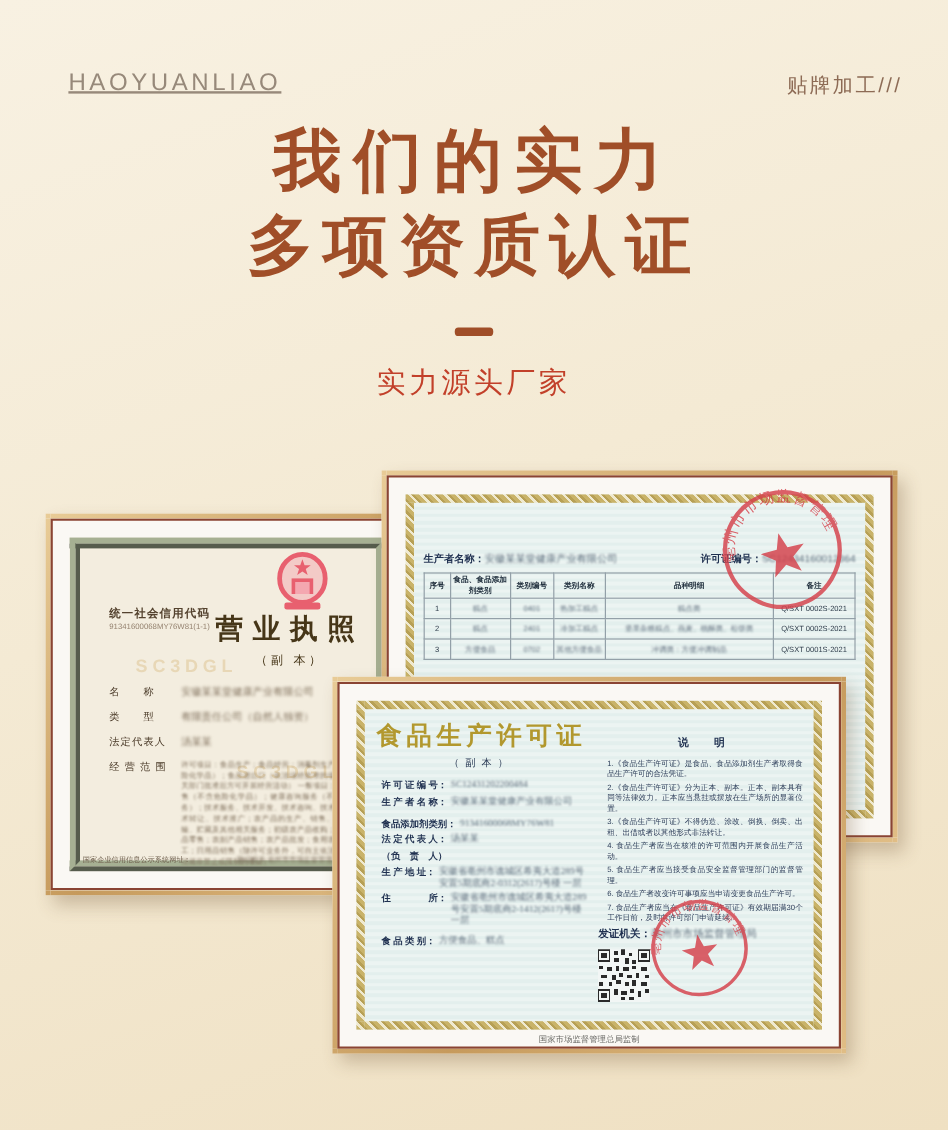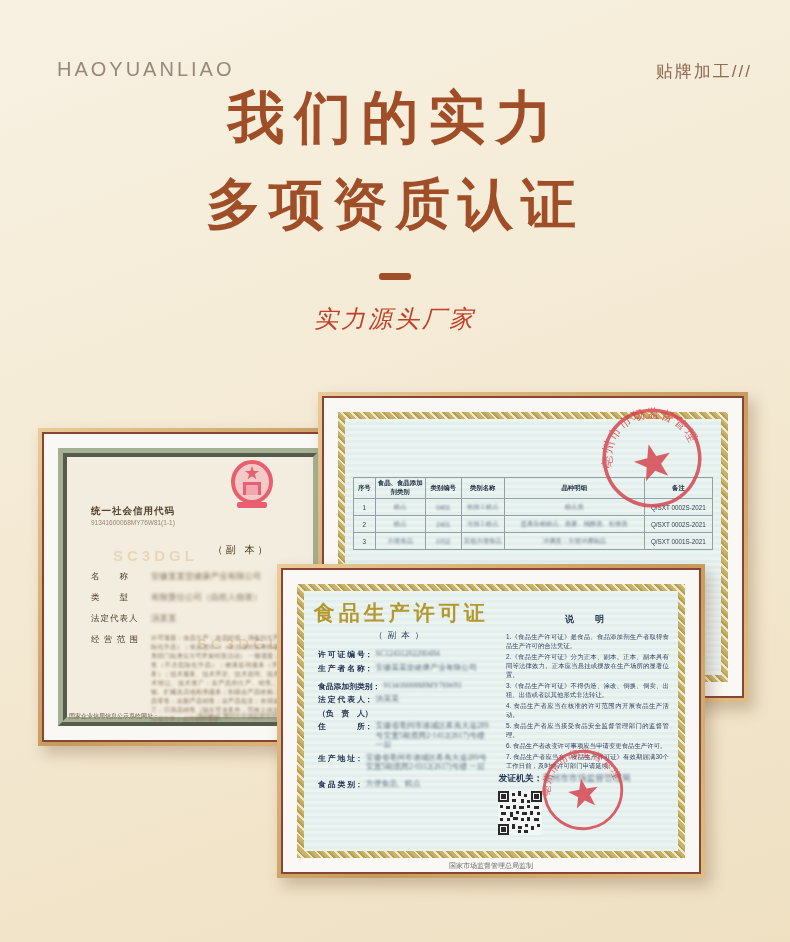--- a/index.html
+++ b/index.html
@@ -2,28 +2,28 @@
 <html><head>
 <meta charset="utf-8">
 <style>
   html,body{margin:0;padding:0;}
   body{
     width:790px;height:942px;position:relative;overflow:hidden;
     background:linear-gradient(160deg,#f8f1e2 0%,#f4ead4 45%,#efe0c2 100%);
     font-family:"Liberation Sans",sans-serif;
   }
   
-  .brand{position:absolute;left:57px;top:58px;font-size:20px;letter-spacing:3px;color:#97897a;}
+  .brand{position:absolute;left:57px;top:58px;font-size:20px;letter-spacing:3px;color:#97897a;text-decoration:underline;}
   .tagline{position:absolute;right:38px;top:60px;font-size:17px;letter-spacing:2px;color:#8d6b55;font-weight:300;}
   
   .title{position:absolute;width:100%;text-align:center;margin:0;font-family:"Liberation Serif",serif;font-weight:900;color:#a04e28;}
-  .l1{top:80px;font-size:57px;letter-spacing:10px;}
+  .l1{top:96px;font-size:57px;letter-spacing:10px;}
   .l2{top:168px;font-size:55px;letter-spacing:8px;}
   .dash{position:absolute;left:50%;top:273px;transform:translateX(-50%);width:32px;height:7px;border-radius:3px;background:#a04e28;}
-  .subtitle{position:absolute;width:100%;text-align:center;top:303px;font-size:24px;letter-spacing:3px;color:#c2402a;font-style:italic;}
+  .subtitle{position:absolute;width:100%;text-align:center;top:303px;font-size:24px;letter-spacing:3px;color:#c2402a;}
   
   .frame{
     position:absolute;box-sizing:border-box;padding:16px;background:#faf8f4;
     border:4px solid;border-image:linear-gradient(135deg,#e8cb96,#c69a5c 55%,#e0bd85) 1;
     box-shadow:inset 0 0 0 2px #8a4433,6px 8px 14px rgba(110,80,45,.30);
   }
   .bl-frame{left:38px;top:428px;width:304px;height:318px;z-index:1;}
   .dc-frame{left:318px;top:392px;width:430px;height:310px;z-index:2;}
   .mc-frame{left:277px;top:564px;width:428px;height:314px;z-index:3;}
   
@@ -98,20 +98,21 @@
         <ellipse cx="23" cy="23" rx="20" ry="21" fill="#f4a7b0" opacity="0.5"></ellipse>
         <ellipse cx="23" cy="23" rx="19" ry="20" fill="none" stroke="#e8606f" stroke-width="4"></ellipse>
         <rect x="8" y="43" width="30" height="6" rx="2" fill="#e8606f"></rect>
         <polygon points="23,7 24.8,12 30,12 25.8,15.2 27.4,20.2 23,17.2 18.6,20.2 20.2,15.2 16,12 21.2,12" fill="#e8606f"></polygon>
         <rect x="14" y="23" width="18" height="13" fill="#e8606f"></rect>
         <rect x="17" y="26" width="12" height="10" fill="#f4a7b0"></rect>
       </svg>
 
       <div class="bl-code-label">统一社会信用代码</div>
       <div class="bl-code">91341600068MY76W81(1-1)</div>
+      <div class="bl-title">营业执照</div>
       <div class="bl-sub">（副  本）</div>
 
       <div class="bl-fields">
         <div class="bl-row">
           <span class="bl-lbl">名　　称</span>
           <span class="bl-val">安徽某某堂健康产业有限公司</span>
         </div>
         <div class="bl-row">
           <span class="bl-lbl">类　　型</span>
           <span class="bl-val">有限责任公司（自然人独资）</span>
@@ -129,20 +130,24 @@
       <div class="bl-footer">
         <span class="left">国家企业信用信息公示系统网址：</span>
         <span class="right">登记机关  亳州市市场监督管理局  年 1 月 日</span>
       </div>
     </div>
   </div>
 
   <div class="frame dc-frame">
     <div class="blue-paper">
 
+      <div class="dc-meta">
+        <span><span class="lblb">生产者名称：</span><span class="blurv">安徽某某堂健康产业有限公司</span></span>
+        <span><span class="lblb">许可证编号：</span><span class="blurv">SC12434160012364</span></span>
+      </div>
 
       <table class="dc-table">
         <colgroup>
             <col style="width:6%">
             <col style="width:14%">
             <col style="width:10%">
             <col style="width:12%">
             <col style="width:39%">
             <col style="width:19%">
           </colgroup>
@@ -215,26 +220,26 @@
           </div>
         <div class="mc-row">
             <span class="lblb">法 定 代 表 人：</span>
             <span class="blurv">汤某某</span>
           </div>
         <div class="mc-row">
             <span class="lblb">（负　责　人）</span>
             <span class="blurv"></span>
           </div>
         <div class="mc-row">
+            <span class="lblb">生 产 地 址：</span>
+            <span class="blurv">安徽省亳州市谯城区希夷大道289号安置5期底商2-0312(2617)号楼 一层</span>
+          </div>
+        <div class="mc-row">
             <span class="lblb">住　　　　所：</span>
             <span class="blurv">安徽省亳州市谯城区希夷大道289号安置5期底商2-1412(2617)号楼 一层</span>
-          </div>
-        <div class="mc-row">
-            <span class="lblb">生 产 地 址：</span>
-            <span class="blurv">安徽省亳州市谯城区希夷大道289号安置5期底商2-0312(2617)号楼 一层</span>
           </div>
         <div class="mc-row mt">
             <span class="lblb">食 品 类 别：</span>
             <span class="blurv">方便食品、糕点</span>
           </div>
       </div>
 
       <div class="mc-notes">
         <div class="mc-notes-title">说　明</div>
         <div class="mc-note">1.《食品生产许可证》是食品、食品添加剂生产者取得食品生产许可的合法凭证。</div>

